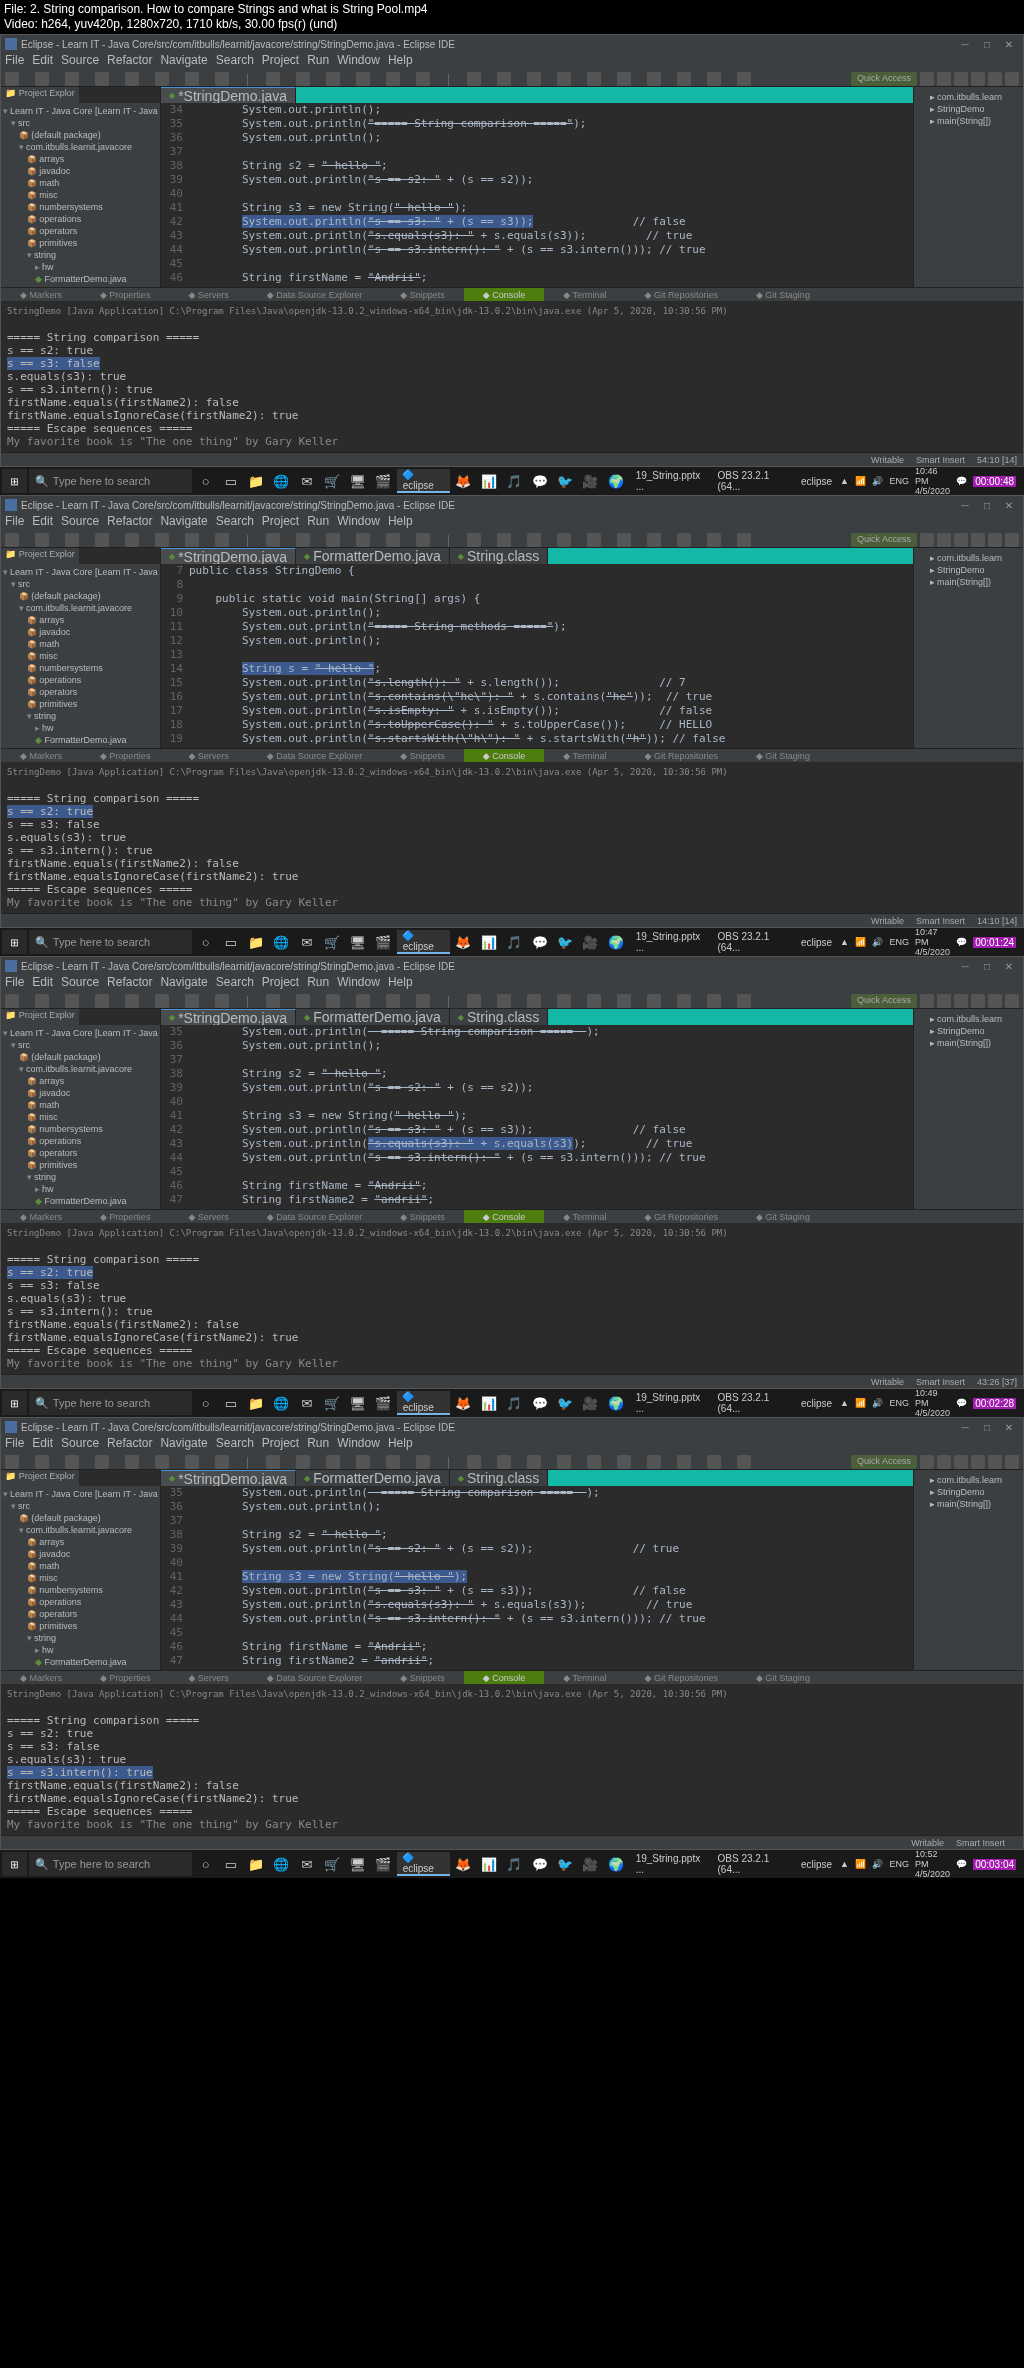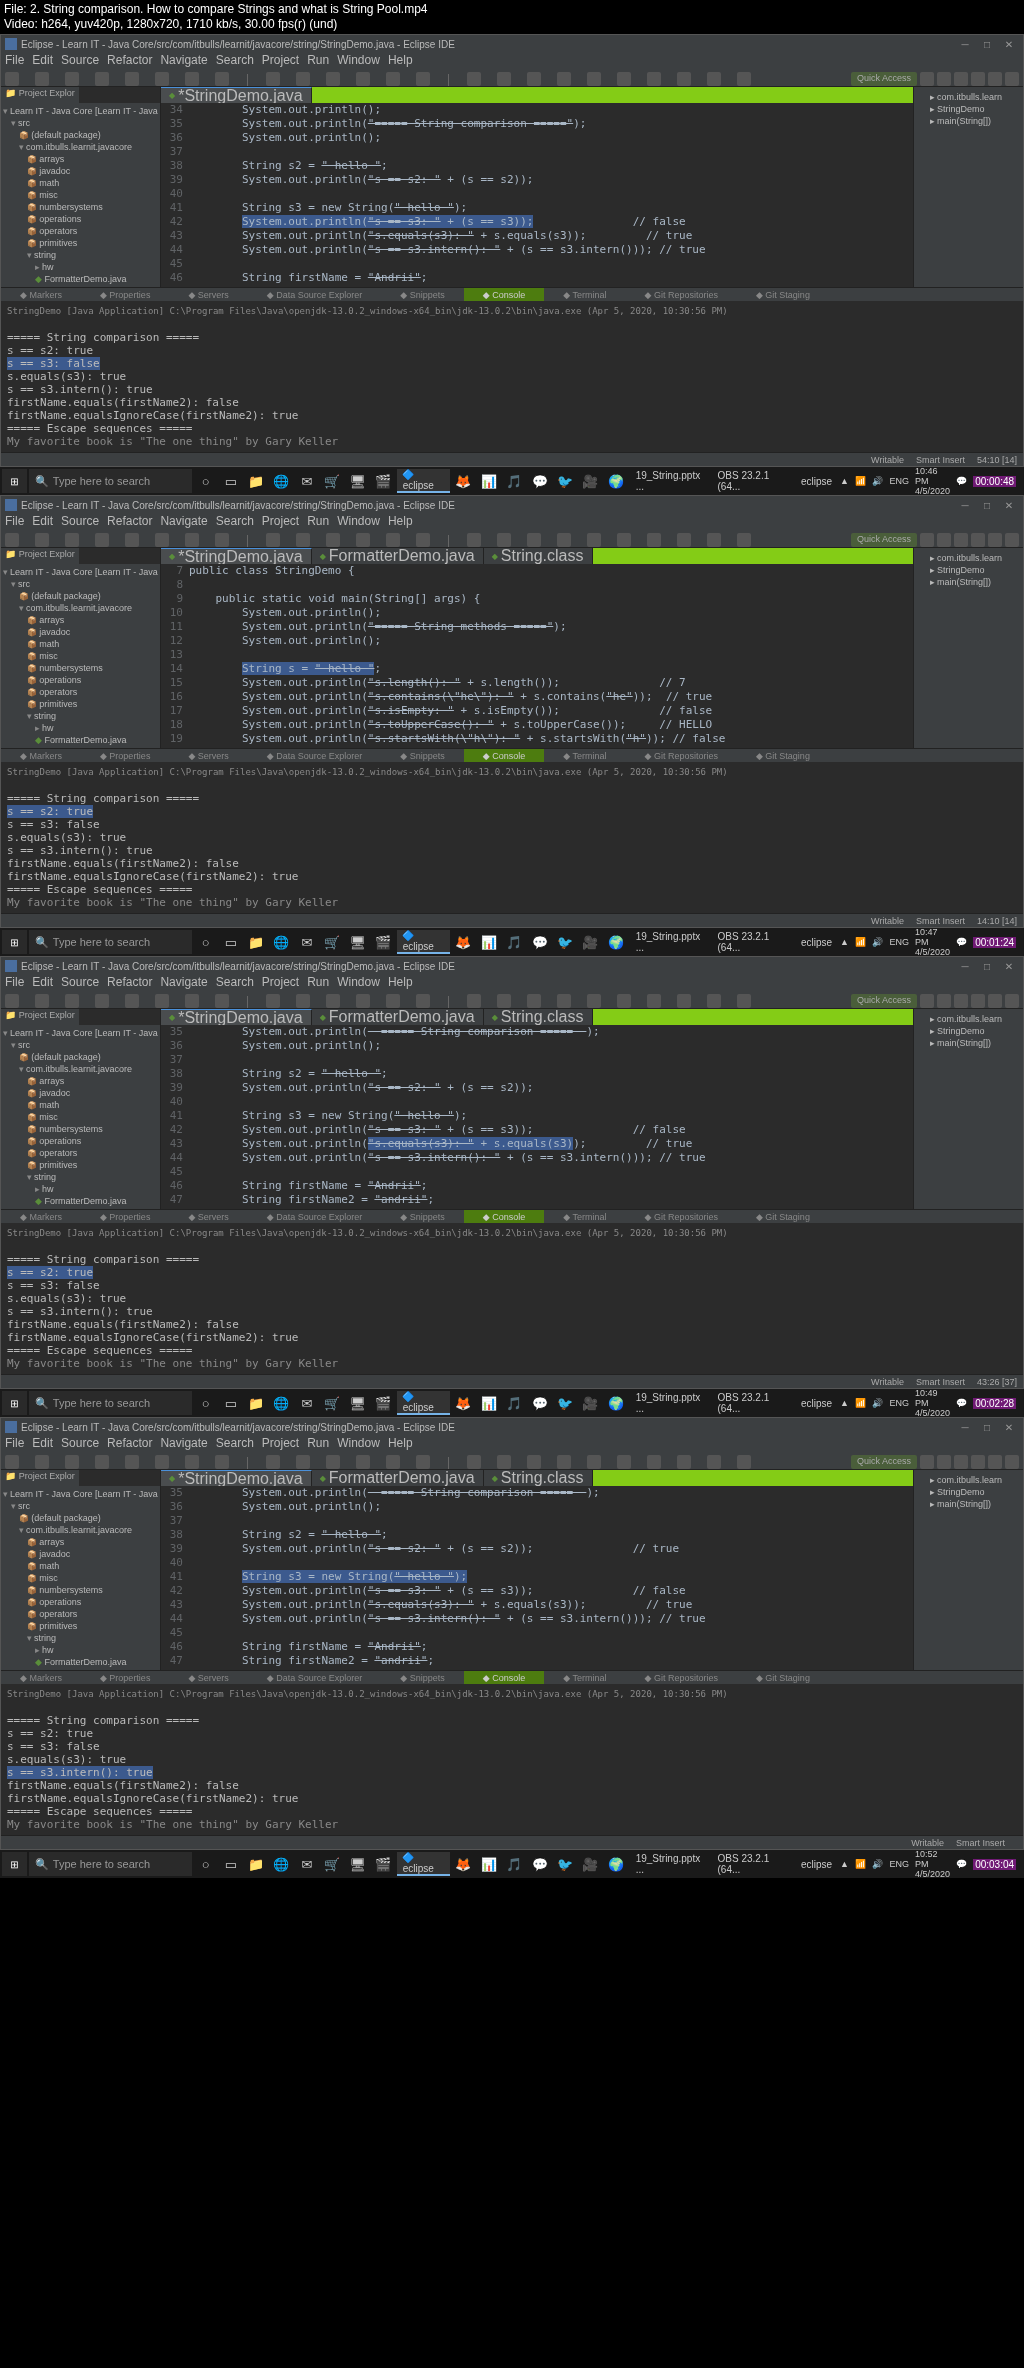--- a/index.html
+++ b/index.html
@@ -25,21 +25,21 @@
 .tree .node{padding:1px 0;white-space:nowrap}
 .tree .l1{padding-left:8px}
 .tree .l2{padding-left:16px}
 .tree .l3{padding-left:24px}
 .tree .l4{padding-left:32px}
 .tree .folder::before{content:"▸ ";color:#888}
 .tree .folder.open::before{content:"▾ "}
 .tree .pkg::before{content:"📦 ";font-size:8px}
 .tree .java::before{content:"◆ ";color:#5a8e3a}
 .editor-area{flex:1;display:flex;flex-direction:column;background:#2b2b2b}
-.editor-tabs{height:16px;background:#84cc16;display:flex;font-size:16px}
+.editor-tabs{height:16px;background:#14b8a6;display:flex;font-size:14px}
 .editor-tabs .tab{padding:1px 8px;background:#3c3f41;border-right:1px solid #222;color:#bbb;display:flex;align-items:center;gap:3px}
 .editor-tabs .tab.active{background:#4a4d4f;border-top:1px solid #4a90d9}
 .editor-tabs .tab::before{content:"◆";color:#5a8e3a;font-size:8px}
 .code{flex:1;background:#2b2b2b;overflow:hidden;font-family:Consolas,monospace;font-size:11px;line-height:14px;position:relative}
 .code-line{display:flex;white-space:pre}
 .lineno{width:28px;text-align:right;color:#606366;padding-right:6px;user-select:none}
 .code-content{flex:1;color:#a9b7c6}
 .sel{background:#3c5a8e}
 .right-panel{width:110px;background:#3c3f41;border-left:1px solid #222}
 .rp-tree{font-size:9px;padding:4px;color:#bbb}
@@ -51,21 +51,21 @@
 .console .term-info{color:#888;font-size:9px}
 .console .highlight{background:#3c5a8e}
 .statusbar{height:14px;background:#3c3f41;border-top:1px solid #222;display:flex;font-size:9px;color:#aaa;padding:0 6px;align-items:center}
 .statusbar .right{margin-left:auto;display:flex;gap:12px}
 .taskbar{height:28px;background:#1a1a1a;display:flex;align-items:center;padding:0 2px;gap:2px}
 .taskbar .start{width:28px;height:24px;background:#2a2a2a;display:flex;align-items:center;justify-content:center;color:#fff}
 .taskbar .search{width:180px;height:24px;background:#2a2a2a;display:flex;align-items:center;padding:0 6px;gap:4px;color:#999;font-size:11px}
 .taskbar .tbicon{width:26px;height:24px;display:flex;align-items:center;justify-content:center;font-size:13px}
 .taskbar .app{height:24px;padding:0 6px;display:flex;align-items:center;font-size:10px;color:#ccc;gap:3px}
 .taskbar .tray{margin-left:auto;display:flex;align-items:center;gap:6px;font-size:9px;color:#ccc;padding-right:6px}
-.timestamp{background:#701a75;color:#fff;font-size:10px;padding:0 2px}
+.timestamp{background:#a21caf;color:#fff;font-size:10px;padding:0 2px}
 </style>
 </head>
 <body>
 
 <div class="info-header">
   <div>File: 2. String comparison. How to compare Strings and what is String Pool.mp4</div>
   <div>Video: h264, yuv420p, 1280x720, 1710 kb/s, 30.00 fps(r) (und)</div>
 </div>
 
 <div id="frames">

